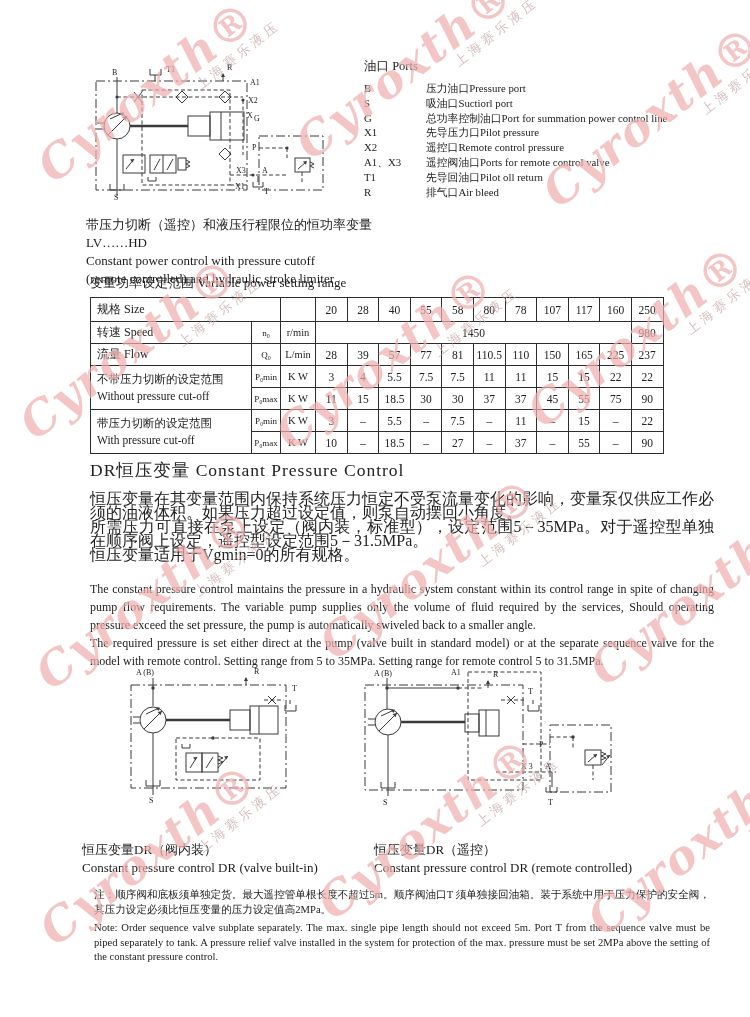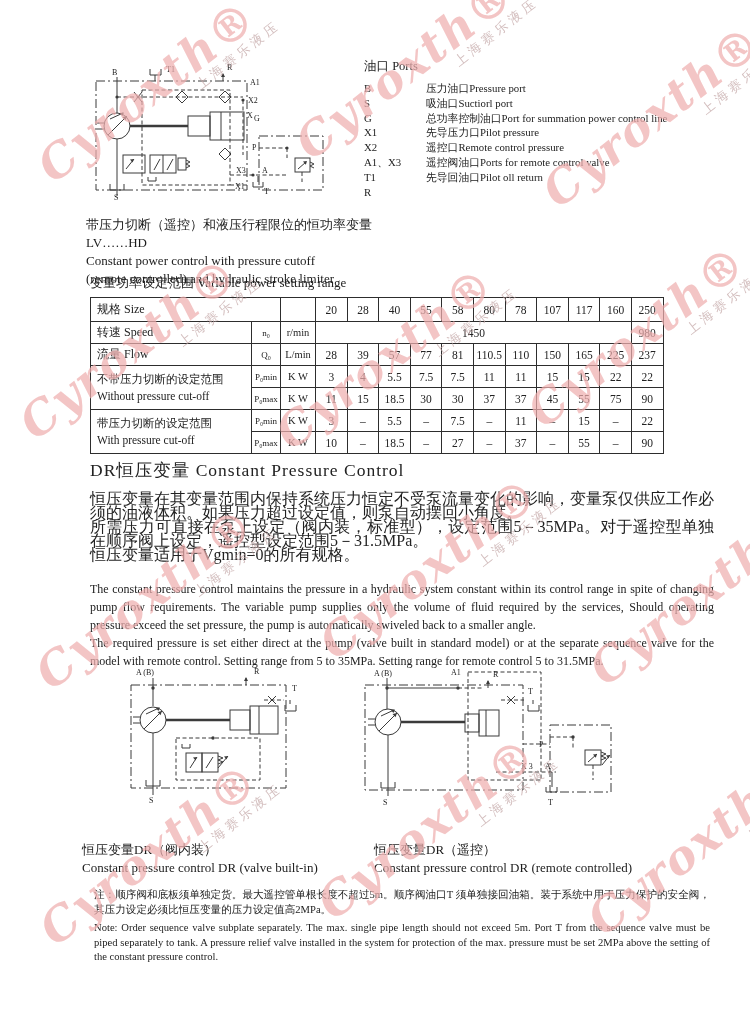--- a/index.html
+++ b/index.html
@@ -154,20 +154,21 @@
           <div class="port-row">
             <span class="port-code">A1、X3</span>
             <span class="port-desc">遥控阀油口Ports for remote control valve</span>
           </div>
           <div class="port-row">
             <span class="port-code">T1</span>
             <span class="port-desc">先导回油口Pilot oll return</span>
           </div>
           <div class="port-row">
             <span class="port-code">R</span>
+            <span class="port-desc">排气口Air bleed</span>
           </div>
         </div>
     </div>
 
     <div class="abs" style="left:90px;top:274px;">
       <div class="tbl-title">变量功率设定范围 Variable power setting range</div>
       <table class="spec">
         <colgroup>
           <col style="width:161px">
             <col style="width:29px">

